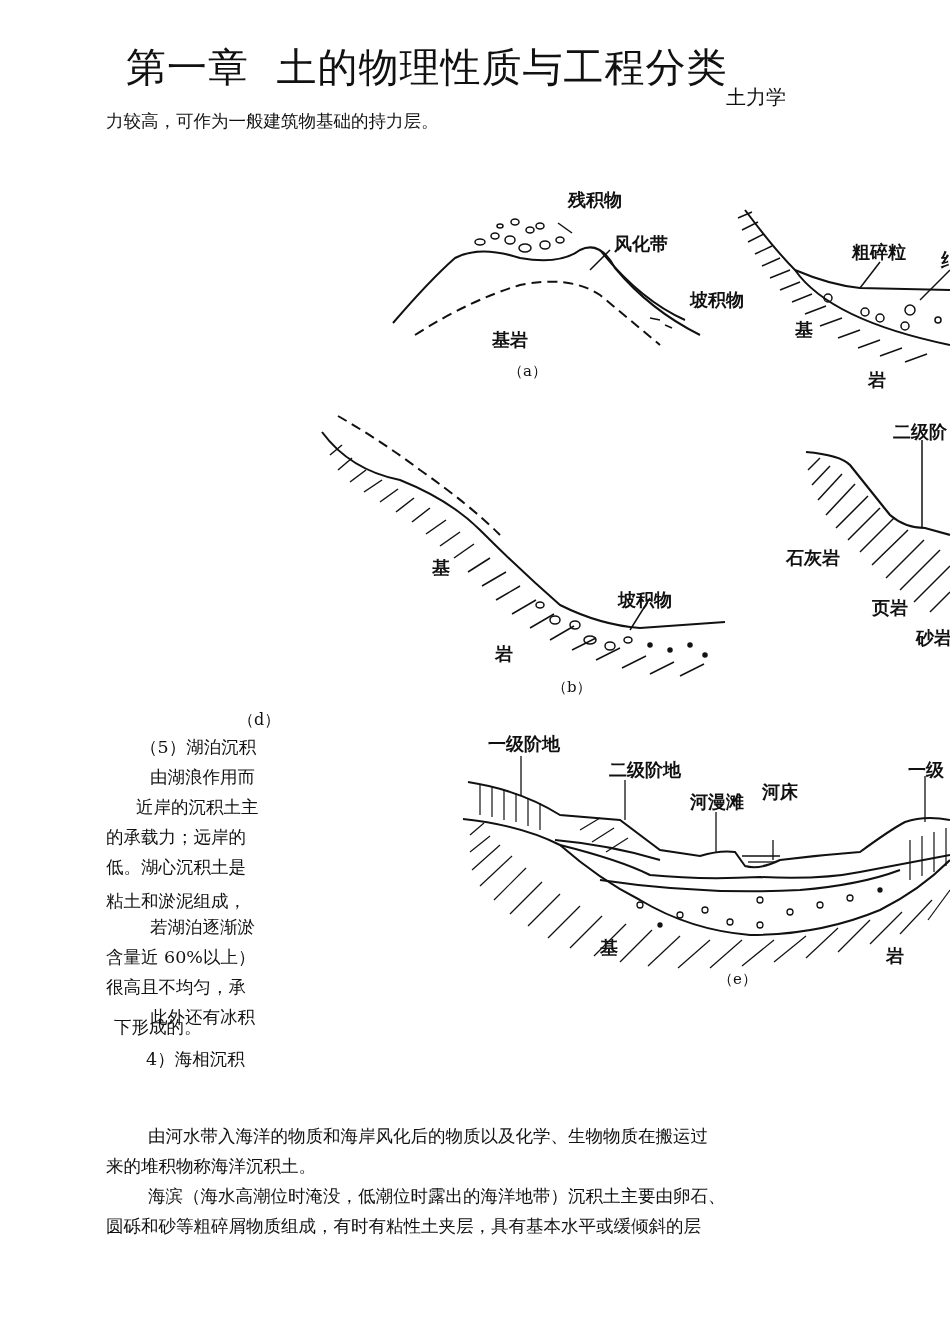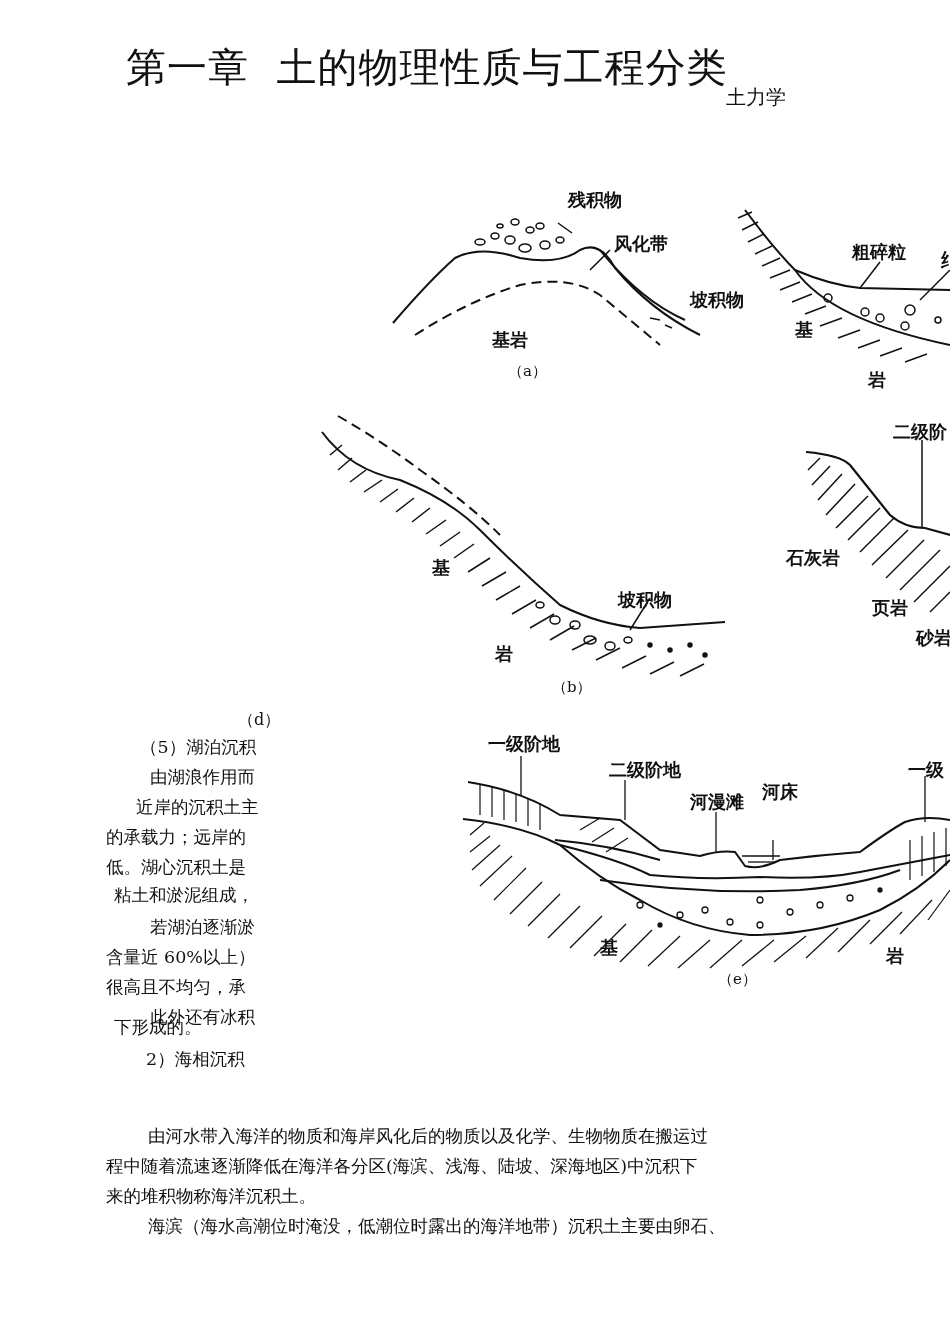--- a/index.html
+++ b/index.html
@@ -13,20 +13,21 @@
   svg { position: absolute; overflow: visible; }
   .clip { position: absolute; overflow: hidden; }
 </style>
 </head>
 <body>
 
 <div class="title">第一章  土的物理性质与工程分类</div>
 <div class="subject">土力学</div>
 
 <div class="para" style="left:106px; top:106px;">
+  <div>力较高，可作为一般建筑物基础的持力层。</div>
 </div>
 
 <div>
   <svg width="950" height="400" style="left:0;top:0">
     <g fill="none" stroke="#111" stroke-width="2">
       <path d="M393 323 Q430 280 455 258 Q480 245 520 258 Q560 265 580 250 Q600 240 615 268 Q650 310 700 335"></path>
       <path d="M600 250 Q640 300 685 320"></path>
       <path d="M415 335 Q470 300 520 285 Q570 275 600 295 Q630 320 660 345" stroke-dasharray="10 6"></path>
     </g>
     <g fill="none" stroke="#111" stroke-width="1.5">
@@ -168,21 +169,21 @@
   <div class="lbl" style="left:916px; top:626px;">砂岩</div>
 </div>
 
 <div class="clip" style="left:100px; top:708px; width:184px; height:340px;">
   <div class="para" style="left:138px; top:0px; font-size:16px; line-height:24px;">（d）</div>
   <div class="para" style="left:40px; top:24px;">（5）湖泊沉积</div>
   <div class="para" style="left:50px; top:54px;">由湖浪作用而</div>
   <div class="para" style="left:36px; top:84px;">近岸的沉积土主</div>
   <div class="para" style="left:6px; top:114px;">的承载力；远岸的</div>
   <div class="para" style="left:6px; top:144px;">低。湖心沉积土是</div>
-  <div class="para" style="left:6px; top:172px;margin-left:8px;">粘土和淤泥组成，</div>
+  <div class="para" style="left:6px; top:178px;">粘土和淤泥组成，</div>
   <div class="para" style="left:50px; top:204px;">若湖泊逐渐淤</div>
   <div class="para" style="left:6px; top:234px;">含量近 60%以上）</div>
   <div class="para" style="left:6px; top:264px;">很高且不均匀，承</div>
   <div class="para" style="left:50px; top:294px;">此外还有冰积</div>
 </div>
 <div class="para" style="left:114px; top:1012px;">下形成的。</div>
 
 <div>
   <svg width="950" height="1000" style="left:0;top:0">
     <g fill="none" stroke="#111" stroke-width="2">
@@ -254,19 +255,19 @@
   <div class="lbl" style="left:488px; top:732px;">一级阶地</div>
   <div class="lbl" style="left:609px; top:758px;">二级阶地</div>
   <div class="lbl" style="left:690px; top:790px;">河漫滩</div>
   <div class="lbl" style="left:762px; top:780px;">河床</div>
   <div class="lbl" style="left:908px; top:758px;">一级</div>
   <div class="lbl" style="left:600px; top:936px;">基</div>
   <div class="lbl" style="left:886px; top:944px;">岩</div>
   <div class="cap" style="left:718px; top:970px;">（e）</div>
 </div>
 
-<div class="para" style="left:146px; top:1044px;">2）海相沉积</div>
+<div class="para" style="left:146px; top:1044px;">4）海相沉积</div>
 <div class="para" style="left:106px; top:1074px;margin-top:47px;">
   <div style="padding-left:42px;">由河水带入海洋的物质和海岸风化后的物质以及化学、生物物质在搬运过</div>
-  <div>程中随着流速逐渐降低在海洋各分区(海滨、浅海、陆坡、深海地区)中沉积下</div>
   <div>来的堆积物称海洋沉积土。</div>
   <div style="padding-left:42px;">海滨（海水高潮位时淹没，低潮位时露出的海洋地带）沉积土主要由卵石、</div>
+  <div>圆砾和砂等粗碎屑物质组成，有时有粘性土夹层，具有基本水平或缓倾斜的层</div>
 </div>
 
 </body></html>

